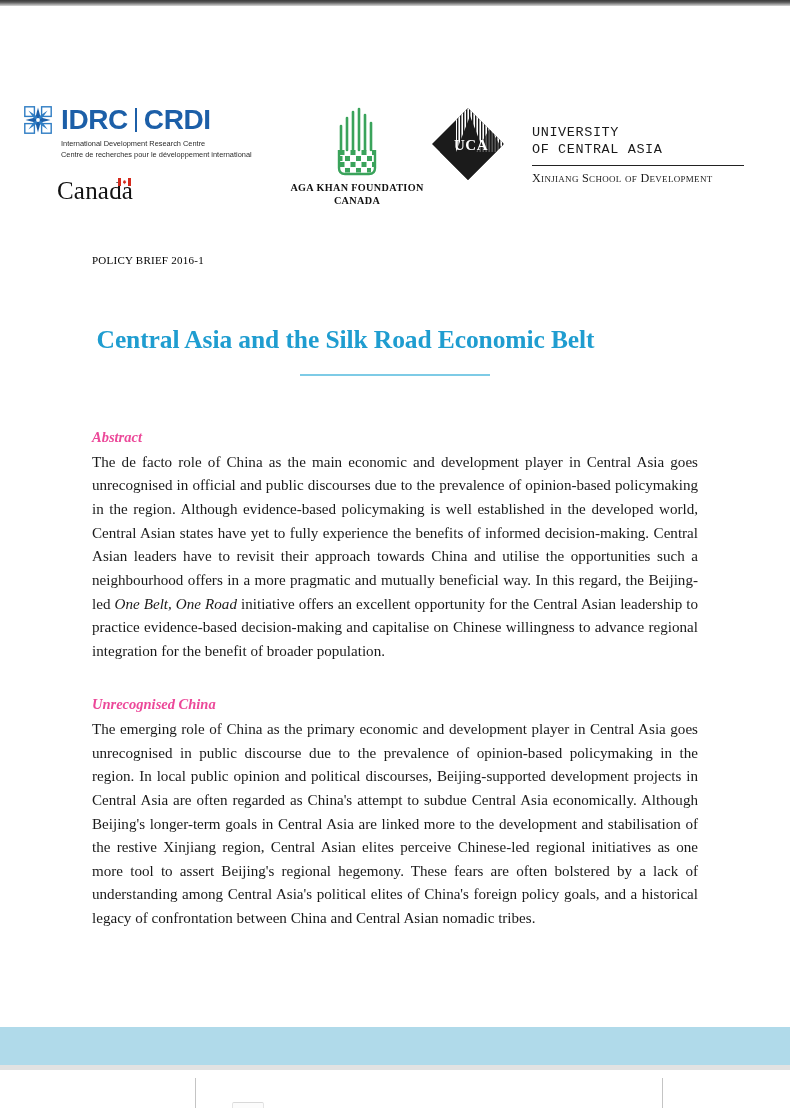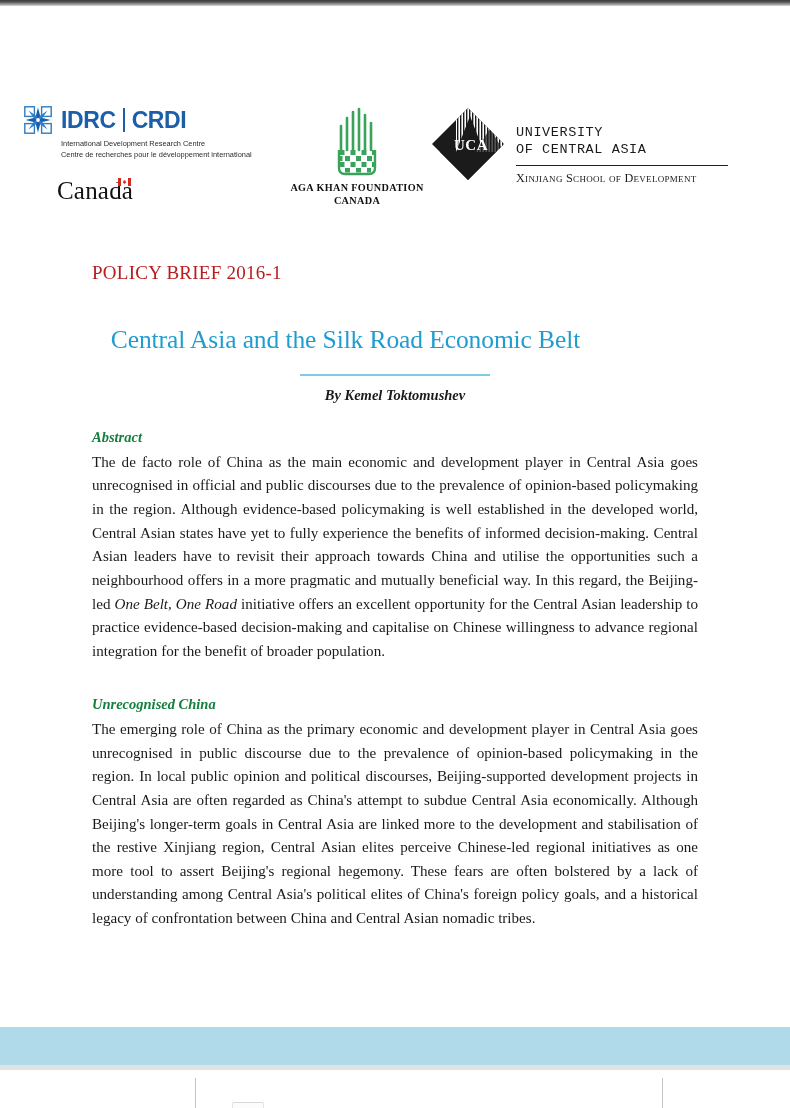--- a/index.html
+++ b/index.html
@@ -61,21 +61,21 @@
     gap: 9px;
   }
   #idrc-mark {
     width: 28px; height: 28px;
     flex: 0 0 28px;
     position: relative;
   }
   #idrc-wordmark {
     font-family: "Liberation Sans", sans-serif;
     font-weight: bold;
-    font-size: 23px;
+    font-size: 28px;
     color: #1c5fa8;
     letter-spacing: -0.4px;
     line-height: 1;
     display: flex;
     align-items: center;
     gap: 7px;
     white-space: nowrap;
   }
   #idrc-divider {
     display: inline-block;
@@ -154,21 +154,21 @@
     line-height: 1.25;
   }
 
   
   #uca-block {
     position: absolute;
     left: 430px; top: 0px;
     width: 350px;
     display: flex;
     align-items: flex-start;
-    gap: 10px;
+    gap: 26px;
   }
   #uca-diamond-wrap {
     position: relative;
     width: 76px; height: 76px;
     flex: 0 0 76px;
     margin-top: 4px;
   }
   #uca-text-block { padding-top: 22px; }
   #uca-university {
     font-family: Liberation Mono, monospace;
@@ -197,35 +197,35 @@
     font-size: 12.2px;
     color: #1a1a1a;
     letter-spacing: 0.05px;
     line-height: 1.35;
     white-space: nowrap;
   }
 
   
   #policy-brief-label {
     position: absolute;
-    left: 92px; top: 256px;
-    font-family: "Liberation Serif", serif;
-    font-size: 19px;
-    color: #b91c1c;
+    left: 92px; top: 248px;
+    font-family: "Liberation Serif", serif;
+    font-size: 11px;
+    color: #000000;
     letter-spacing: 0.25px;
   }
 
   
   #doc-title {
     position: absolute;
     left: 0; top: 319px;
     width: 691px;
     text-align: center;
     font-family: "Liberation Serif", serif;
-    font-weight: normal;
+    font-weight: bold;
     font-size: 25.5px;
     color: #1f9dd0;
     letter-spacing: -0.1px;
     line-height: 1.15;
   }
   #title-rule {
     position: absolute;
     left: 50%; top: 368px;
     transform: translateX(-50%);
     width: 190px;
@@ -248,21 +248,21 @@
   #content {
     position: absolute;
     left: 92px; top: 422px;
     width: 606px;
   }
   .section-heading {
     font-family: "Liberation Serif", serif;
     font-weight: bold;
     font-style: italic;
     font-size: 14.5px;
-    color: #15803d;
+    color: #ec4899;
     margin: 0 0 4px 0;
     line-height: 1.3;
   }
   .body-para {
     font-family: "Liberation Serif", serif;
     font-size: 15.1px;
     color: #1a1a1a;
     line-height: 1.565;
     text-align: justify;
     margin: 0;
@@ -450,21 +450,20 @@
         <div id="uca-gsd">Xinjiang School of Development</div>
       </div>
     </div>
 
   </div>
 
   <div id="policy-brief-label">POLICY BRIEF 2016-1</div>
 
   <div id="doc-title">Central Asia and the Silk Road Economic Belt</div>
   <div id="title-rule"></div>
-  <div id="doc-byline">By Kemel Toktomushev</div>
 
   <div id="content">
 
     <div class="section-block" id="section-abstract">
       <div class="section-heading">Abstract</div>
       <p class="body-para"><span>The de facto role of China as the main economic and development player in Central Asia goes unrecognised in official and public discourses due to the prevalence of opinion-based policymaking in the region. Although evidence-based policymaking is well established in the developed world, Central Asian states have yet to fully experience the benefits of informed decision-making. Central Asian leaders have to revisit their approach towards China and utilise the opportunities such a neighbourhood offers in a more pragmatic and mutually beneficial way. In this regard, the Beijing-led </span><em>One Belt, One Road</em><span> initiative offers an excellent opportunity for the Central Asian leadership to practice evidence-based decision-making and capitalise on Chinese willingness to advance regional integration for the benefit of broader population.</span></p>
     </div>
 
     <div class="section-block" id="section-unrecognised">
       <div class="section-heading">Unrecognised China</div>

